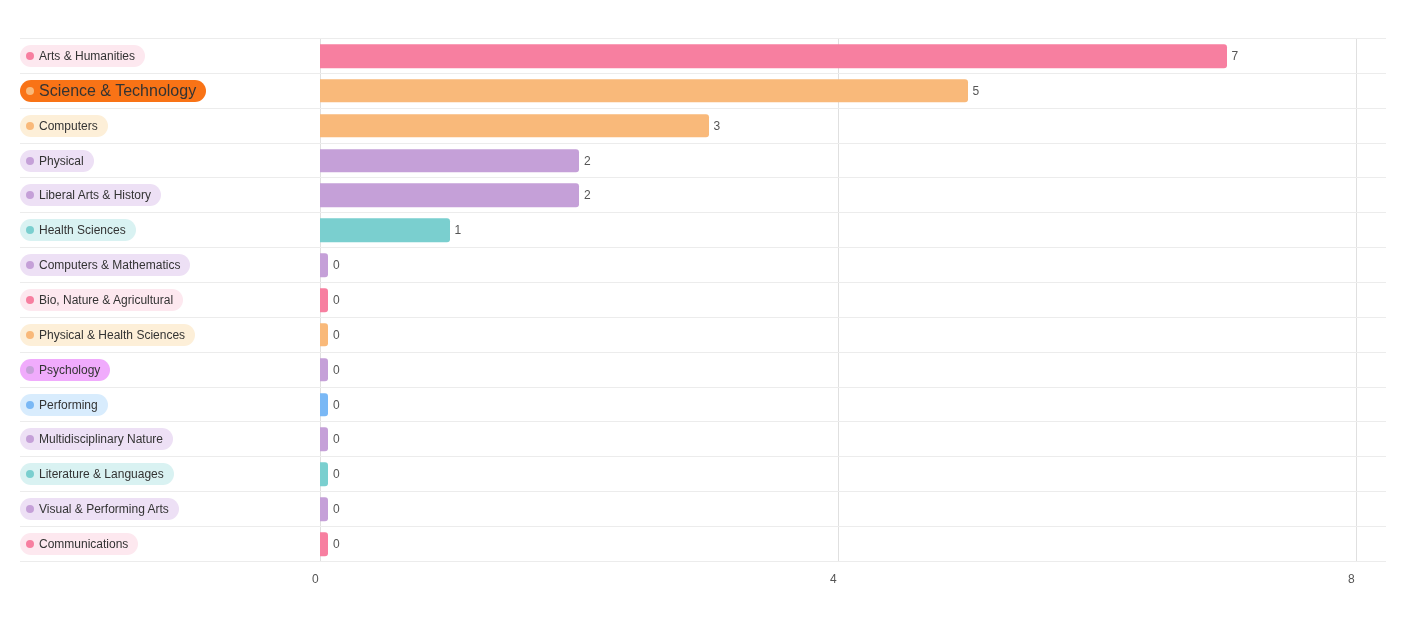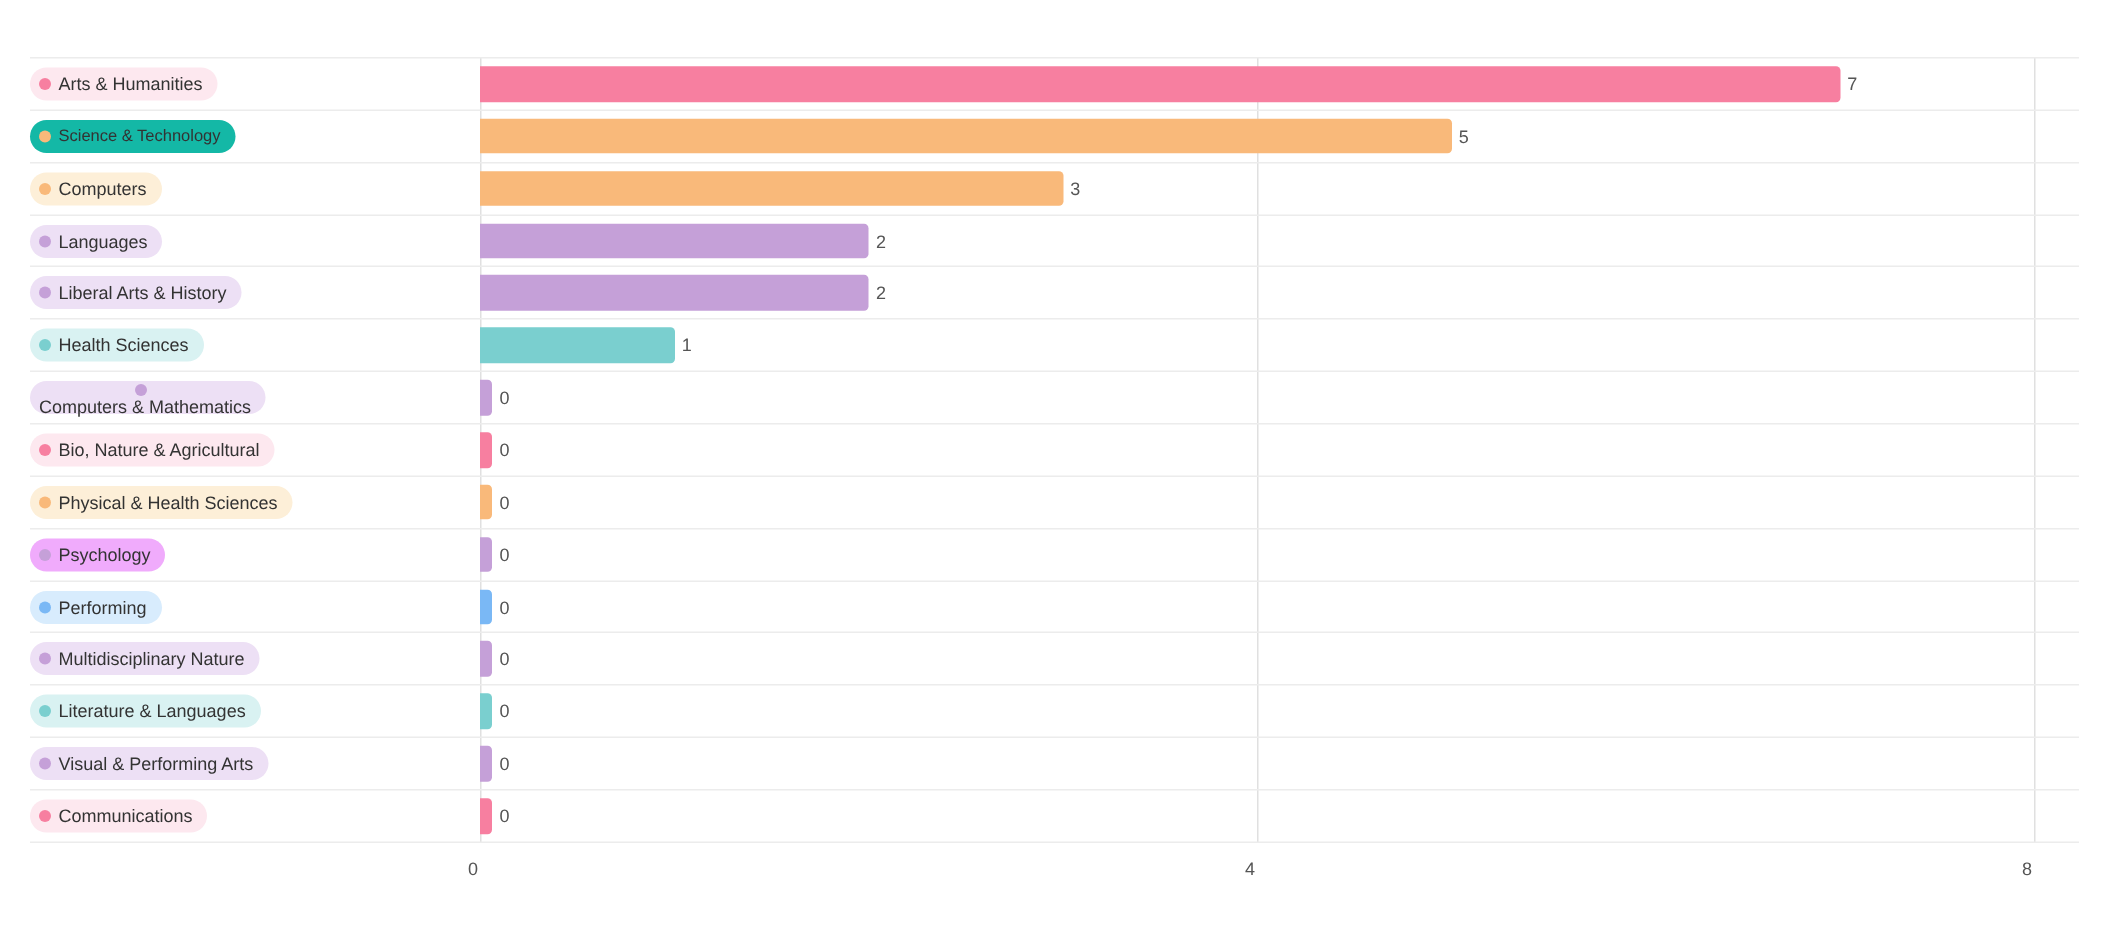--- a/index.html
+++ b/index.html
@@ -85,39 +85,39 @@
     <div class="bars-area" id="bars-area">
         <div style="flex: 1 1 0%; display: flex; align-items: center; border-bottom: 1px solid rgb(236, 236, 236); position: relative; border-top: 1px solid rgb(236, 236, 236);">
           <div style="display: inline-flex; align-items: center; padding: 2px 10px 2px 6px; border-radius: 12px; font-size: 12px; color: rgb(51, 51, 51); white-space: nowrap; position: absolute; left: 0px; z-index: 2; background: rgb(253, 232, 239); height: 22px;">
             <div style="width: 8px; height: 8px; border-radius: 50%; background: rgb(247, 127, 160); margin-right: 5px; flex-shrink: 0;"></div>
             <span>Arts &amp; Humanities</span>
           </div>
           <div style="position: absolute; left: 300px; height: 70%; width: 906.5px; background: rgb(247, 127, 160); border-radius: 0px 3px 3px 0px; top: 50%; transform: translateY(-50%);"></div>
           <div style="position: absolute; left: 1211.5px; font-size: 12px; color: rgb(85, 85, 85); top: 50%; transform: translateY(-50%);">7</div>
         </div>
         <div style="flex: 1 1 0%; display: flex; align-items: center; border-bottom: 1px solid rgb(236, 236, 236); position: relative;">
-          <div style="display: inline-flex; align-items: center; padding: 2px 10px 2px 6px; border-radius: 12px; font-size: 11px; color: rgb(51, 51, 51); white-space: nowrap; position: absolute; left: 0px; z-index: 2; background: #14b8a6; height: 22px;">
+          <div style="display: inline-flex; align-items: center; padding: 2px 10px 2px 6px; border-radius: 12px; font-size: 16px; color: rgb(51, 51, 51); white-space: nowrap; position: absolute; left: 0px; z-index: 2; background: #f97316; height: 22px;">
             <div style="width: 8px; height: 8px; border-radius: 50%; background: rgb(249, 185, 122); margin-right: 5px; flex-shrink: 0;"></div>
             <span>Science &amp; Technology</span>
           </div>
           <div style="position: absolute; left: 300px; height: 70%; width: 647.5px; background: rgb(249, 185, 122); border-radius: 0px 3px 3px 0px; top: 50%; transform: translateY(-50%);"></div>
           <div style="position: absolute; left: 952.5px; font-size: 12px; color: rgb(85, 85, 85); top: 50%; transform: translateY(-50%);">5</div>
         </div>
         <div style="flex: 1 1 0%; display: flex; align-items: center; border-bottom: 1px solid rgb(236, 236, 236); position: relative;">
           <div style="display: inline-flex; align-items: center; padding: 2px 10px 2px 6px; border-radius: 12px; font-size: 12px; color: rgb(51, 51, 51); white-space: nowrap; position: absolute; left: 0px; z-index: 2; background: rgb(253, 239, 216); height: 22px;">
             <div style="width: 8px; height: 8px; border-radius: 50%; background: rgb(249, 185, 122); margin-right: 5px; flex-shrink: 0;"></div>
             <span>Computers</span>
           </div>
           <div style="position: absolute; left: 300px; height: 70%; width: 388.5px; background: rgb(249, 185, 122); border-radius: 0px 3px 3px 0px; top: 50%; transform: translateY(-50%);"></div>
           <div style="position: absolute; left: 693.5px; font-size: 12px; color: rgb(85, 85, 85); top: 50%; transform: translateY(-50%);">3</div>
         </div>
         <div style="flex: 1 1 0%; display: flex; align-items: center; border-bottom: 1px solid rgb(236, 236, 236); position: relative;">
           <div style="display: inline-flex; align-items: center; padding: 2px 10px 2px 6px; border-radius: 12px; font-size: 12px; color: rgb(51, 51, 51); white-space: nowrap; position: absolute; left: 0px; z-index: 2; background: rgb(237, 224, 245); height: 22px;">
             <div style="width: 8px; height: 8px; border-radius: 50%; background: rgb(197, 160, 216); margin-right: 5px; flex-shrink: 0;"></div>
-            <span>Languages</span>
+            <span>Physical</span>
           </div>
           <div style="position: absolute; left: 300px; height: 70%; width: 259px; background: rgb(197, 160, 216); border-radius: 0px 3px 3px 0px; top: 50%; transform: translateY(-50%);"></div>
           <div style="position: absolute; left: 564px; font-size: 12px; color: rgb(85, 85, 85); top: 50%; transform: translateY(-50%);">2</div>
         </div>
         <div style="flex: 1 1 0%; display: flex; align-items: center; border-bottom: 1px solid rgb(236, 236, 236); position: relative;">
           <div style="display: inline-flex; align-items: center; padding: 2px 10px 2px 6px; border-radius: 12px; font-size: 12px; color: rgb(51, 51, 51); white-space: nowrap; position: absolute; left: 0px; z-index: 2; background: rgb(237, 224, 245); height: 22px;">
             <div style="width: 8px; height: 8px; border-radius: 50%; background: rgb(197, 160, 216); margin-right: 5px; flex-shrink: 0;"></div>
             <span>Liberal Arts &amp; History</span>
           </div>
           <div style="position: absolute; left: 300px; height: 70%; width: 259px; background: rgb(197, 160, 216); border-radius: 0px 3px 3px 0px; top: 50%; transform: translateY(-50%);"></div>
@@ -125,21 +125,21 @@
         </div>
         <div style="flex: 1 1 0%; display: flex; align-items: center; border-bottom: 1px solid rgb(236, 236, 236); position: relative;">
           <div style="display: inline-flex; align-items: center; padding: 2px 10px 2px 6px; border-radius: 12px; font-size: 12px; color: rgb(51, 51, 51); white-space: nowrap; position: absolute; left: 0px; z-index: 2; background: rgb(217, 242, 242); height: 22px;">
             <div style="width: 8px; height: 8px; border-radius: 50%; background: rgb(122, 207, 207); margin-right: 5px; flex-shrink: 0;"></div>
             <span>Health Sciences</span>
           </div>
           <div style="position: absolute; left: 300px; height: 70%; width: 129.5px; background: rgb(122, 207, 207); border-radius: 0px 3px 3px 0px; top: 50%; transform: translateY(-50%);"></div>
           <div style="position: absolute; left: 434.5px; font-size: 12px; color: rgb(85, 85, 85); top: 50%; transform: translateY(-50%);">1</div>
         </div>
         <div style="flex: 1 1 0%; display: flex; align-items: center; border-bottom: 1px solid rgb(236, 236, 236); position: relative;">
-          <div style="display: inline-flex; align-items: center; padding: 2px 10px 2px 6px; border-radius: 12px; font-size: 12px; color: rgb(51, 51, 51); white-space: nowrap; position: absolute; left: 0px; z-index: 2; background: rgb(237, 224, 245); height: 22px; flex-direction: column;">
+          <div style="display: inline-flex; align-items: center; padding: 2px 10px 2px 6px; border-radius: 12px; font-size: 12px; color: rgb(51, 51, 51); white-space: nowrap; position: absolute; left: 0px; z-index: 2; background: rgb(237, 224, 245); height: 22px;">
             <div style="width: 8px; height: 8px; border-radius: 50%; background: rgb(197, 160, 216); margin-right: 5px; flex-shrink: 0;"></div>
             <span>Computers &amp; Mathematics</span>
           </div>
           <div style="position: absolute; left: 300px; height: 70%; width: 8px; background: rgb(197, 160, 216); border-radius: 0px 3px 3px 0px; top: 50%; transform: translateY(-50%);"></div>
           <div style="position: absolute; left: 313px; font-size: 12px; color: rgb(85, 85, 85); top: 50%; transform: translateY(-50%);">0</div>
         </div>
         <div style="flex: 1 1 0%; display: flex; align-items: center; border-bottom: 1px solid rgb(236, 236, 236); position: relative;">
           <div style="display: inline-flex; align-items: center; padding: 2px 10px 2px 6px; border-radius: 12px; font-size: 12px; color: rgb(51, 51, 51); white-space: nowrap; position: absolute; left: 0px; z-index: 2; background: rgb(253, 232, 239); height: 22px;">
             <div style="width: 8px; height: 8px; border-radius: 50%; background: rgb(247, 127, 160); margin-right: 5px; flex-shrink: 0;"></div>
             <span>Bio, Nature &amp; Agricultural</span>

